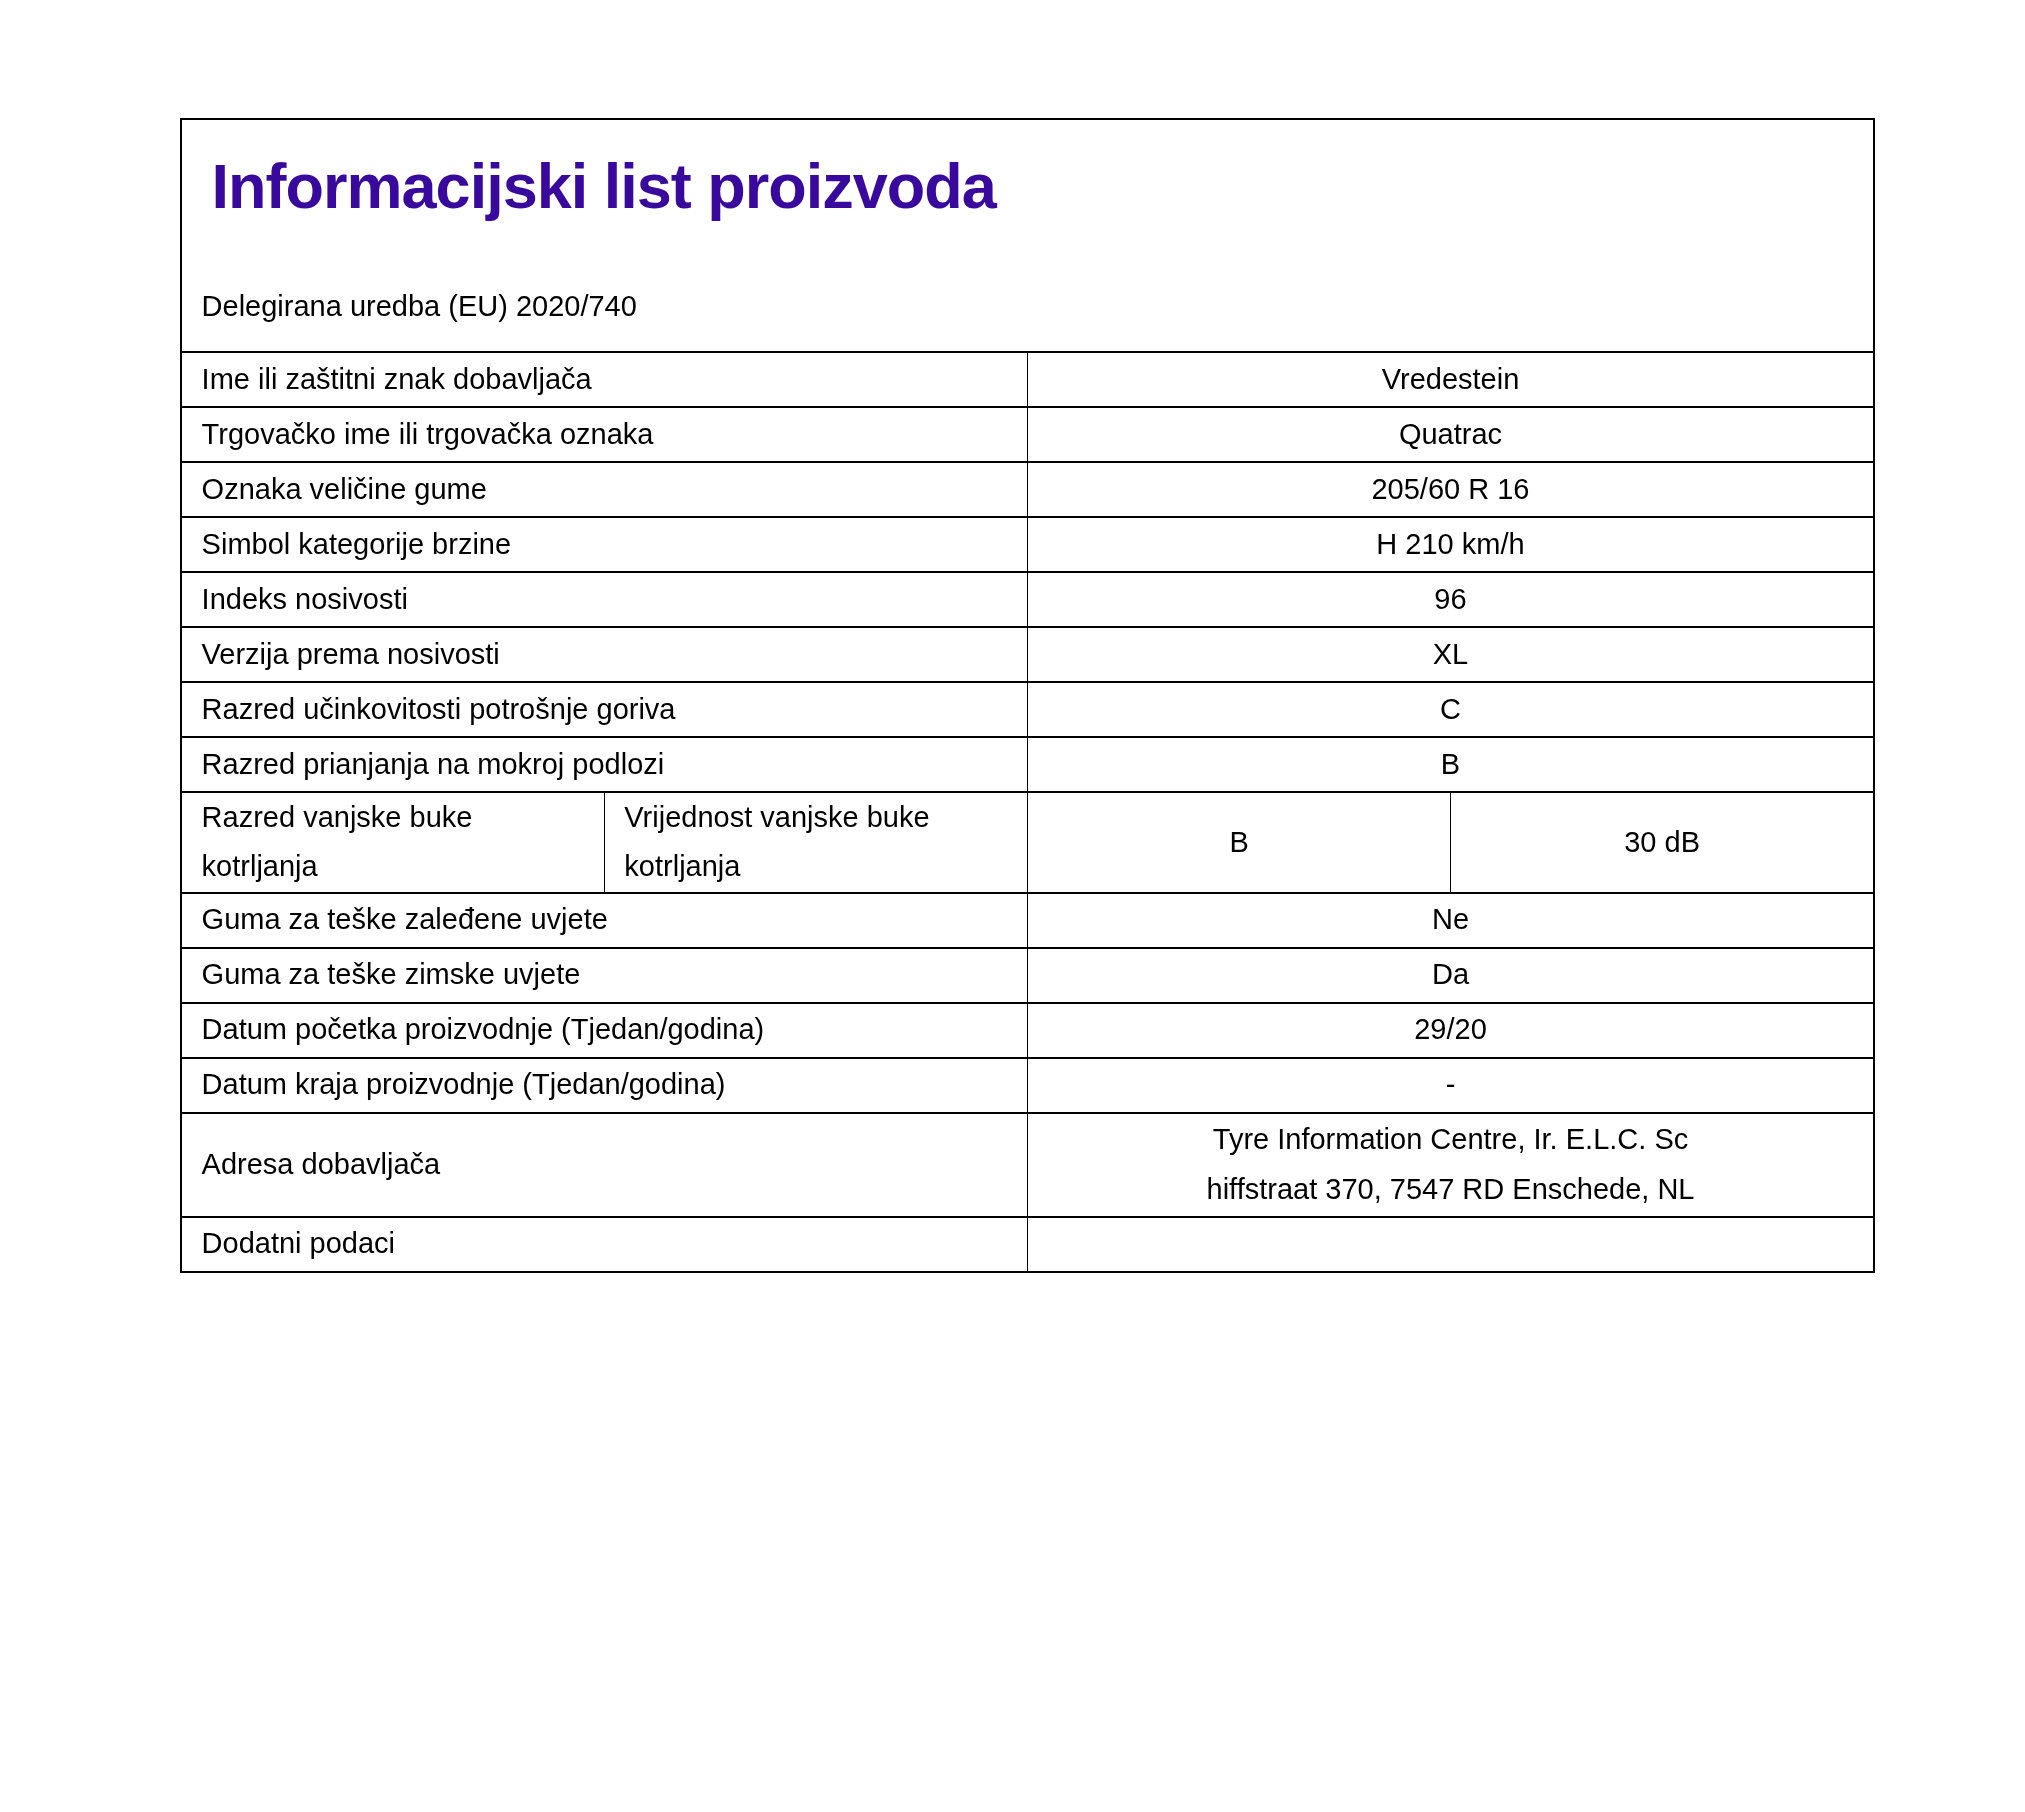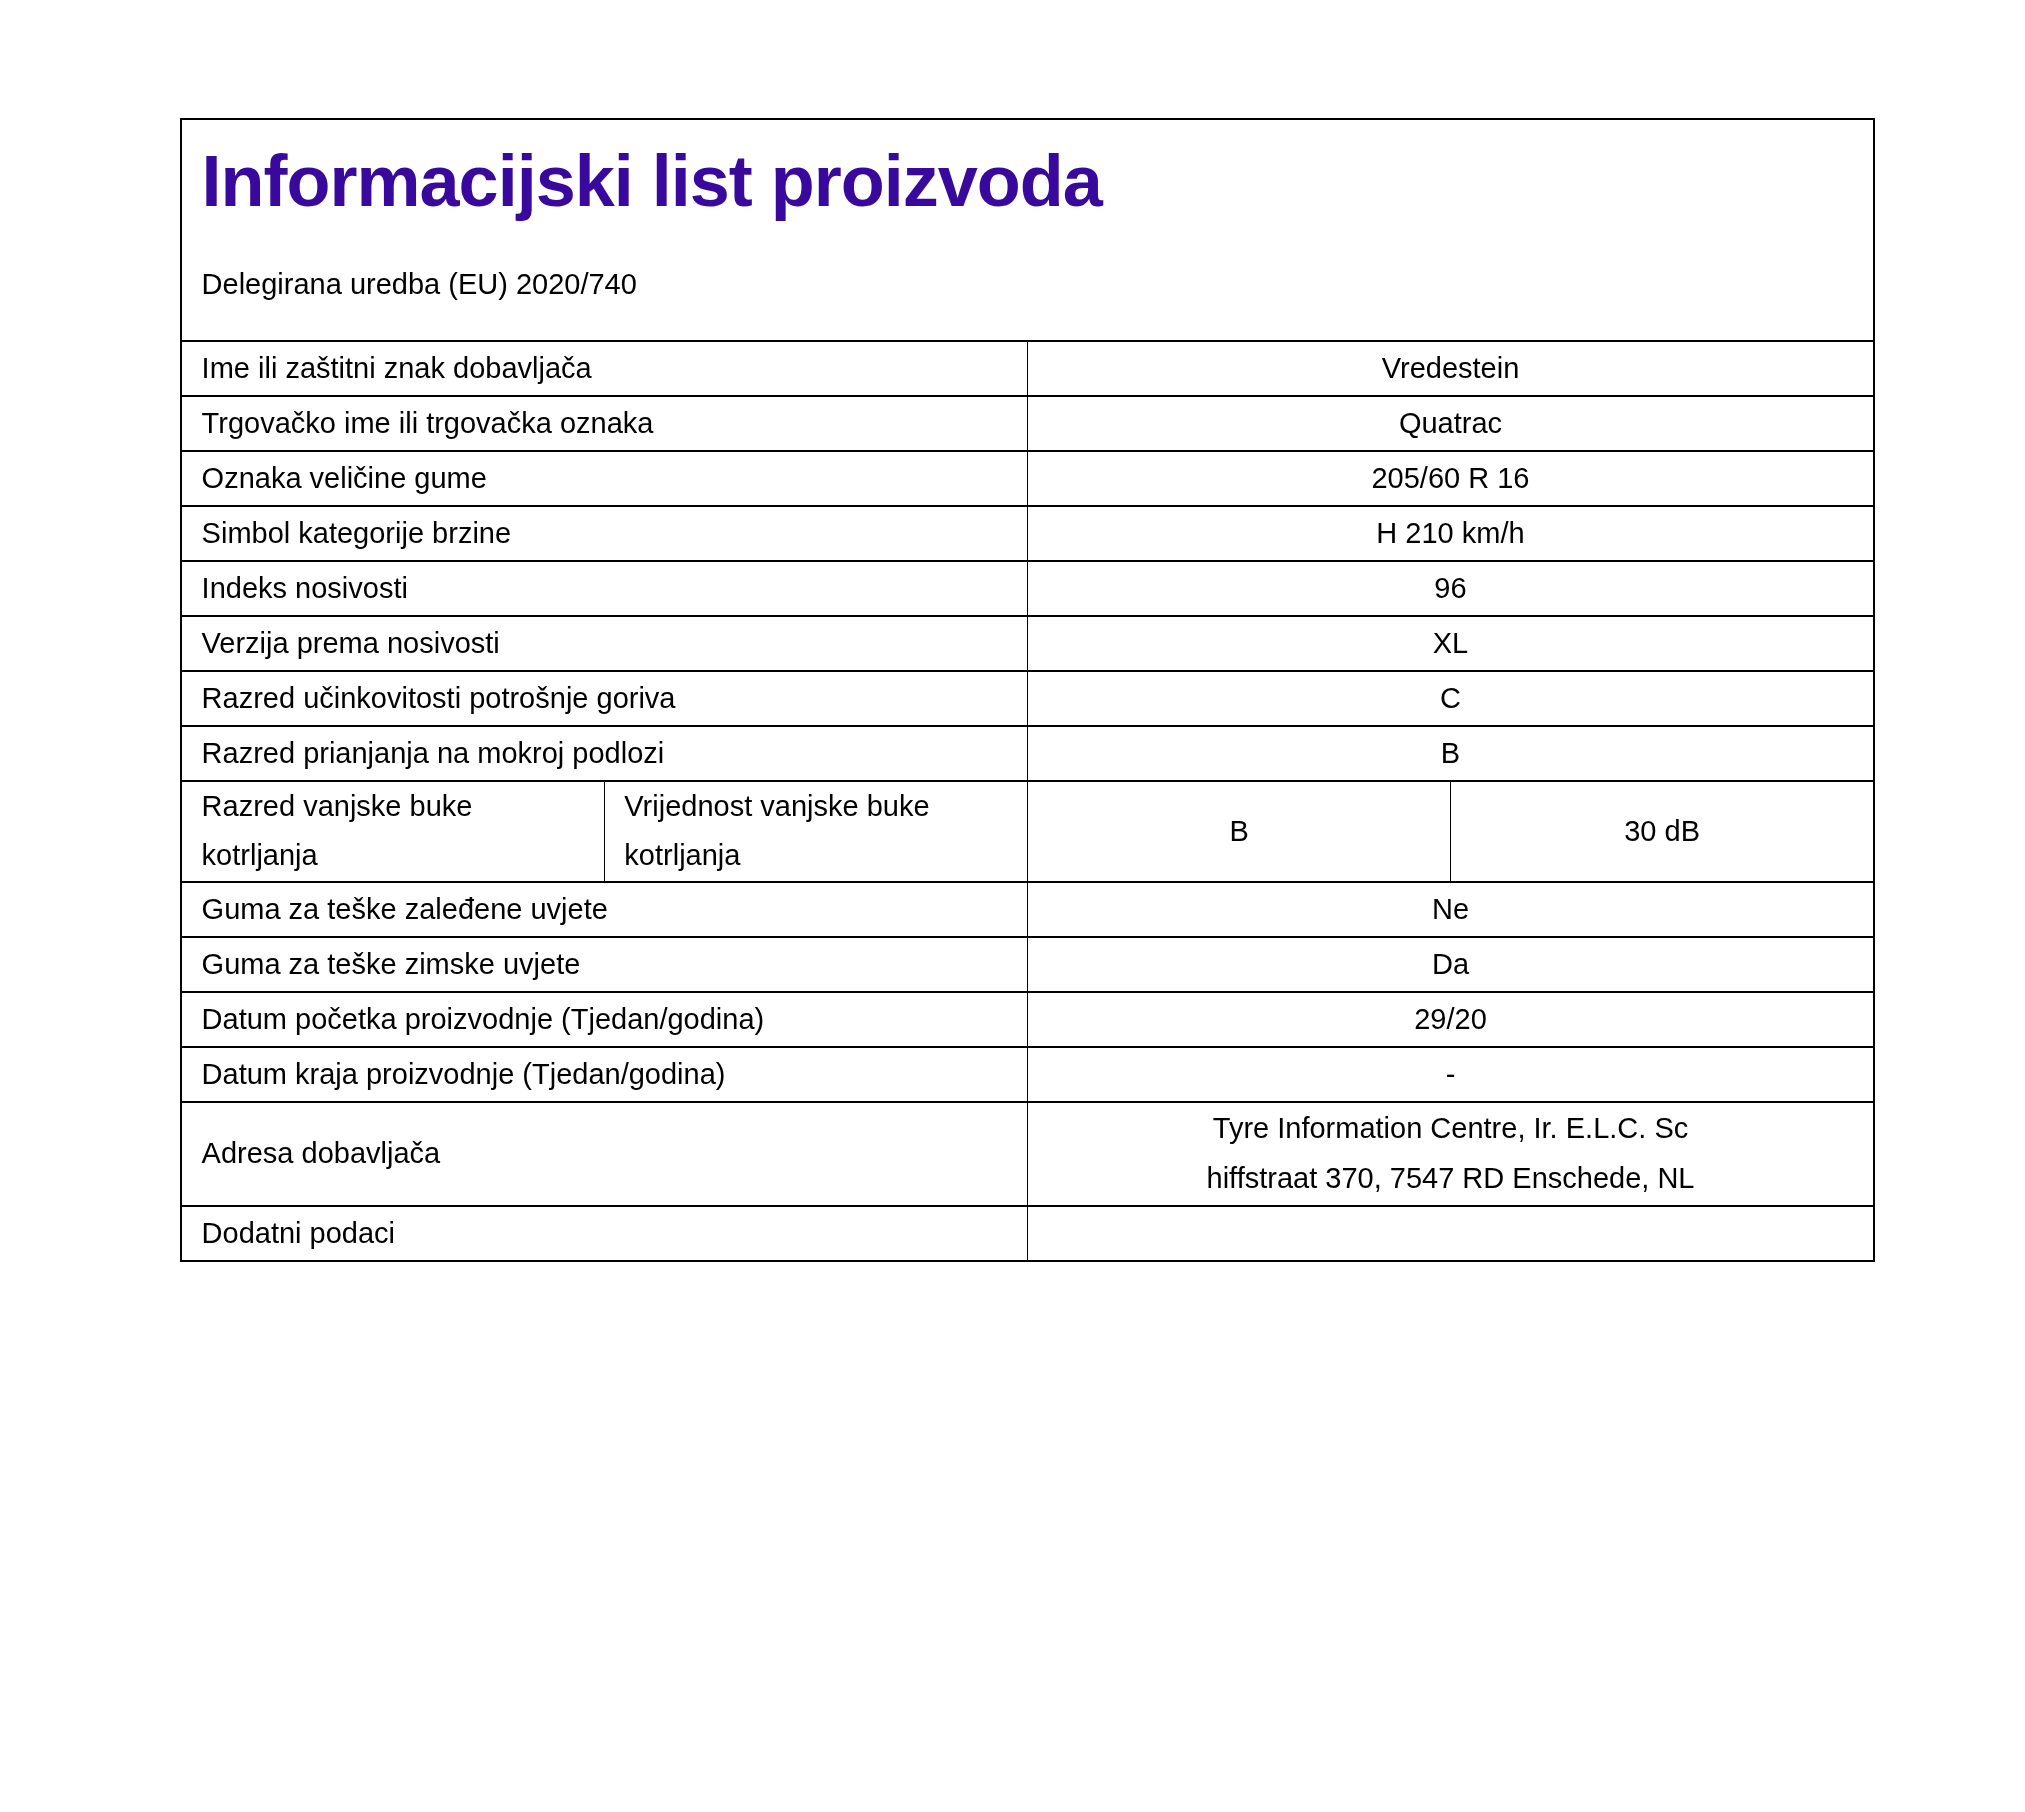--- a/index.html
+++ b/index.html
@@ -43,28 +43,28 @@
   tr.h-addr td { height: 102px; }
   .cell-label {
     text-align: left;
     font-weight: 400;
   }
   .cell-value {
     text-align: center;
     font-weight: 400;
   }
   .doc-title {
-    margin: 0;
-    font-size: 72px;
+    margin: 10px;
+    font-size: 63px;
     line-height: 1.15;
     font-weight: 700;
     letter-spacing: -1px;
   }
   .doc-subtitle {
-    margin: 38px 0 0 0;
+    margin: 60px 0 0 0;
     font-size: 29px;
     font-weight: 400;
   }
   .addr-line { display: block; }
 </style>
 </head>
 <body>
 
 <div class="sheet">
   <table class="info-table">

